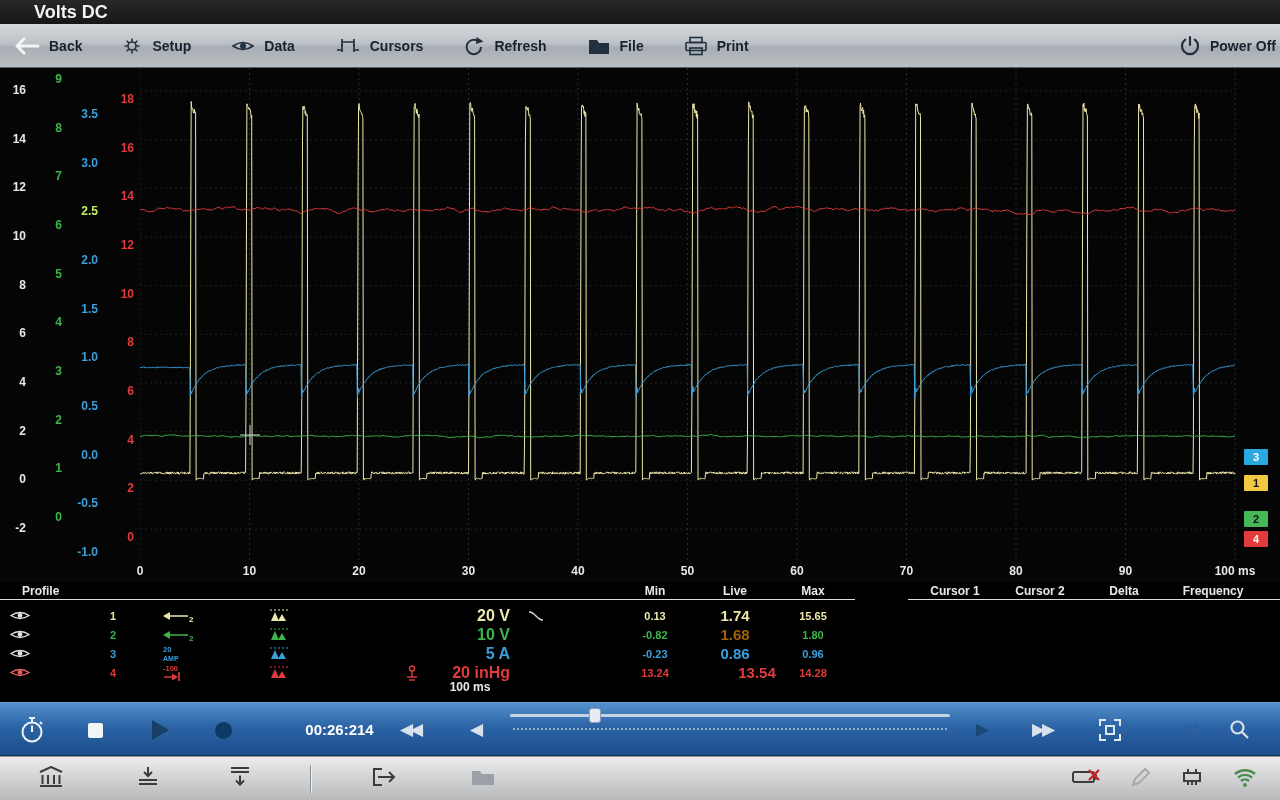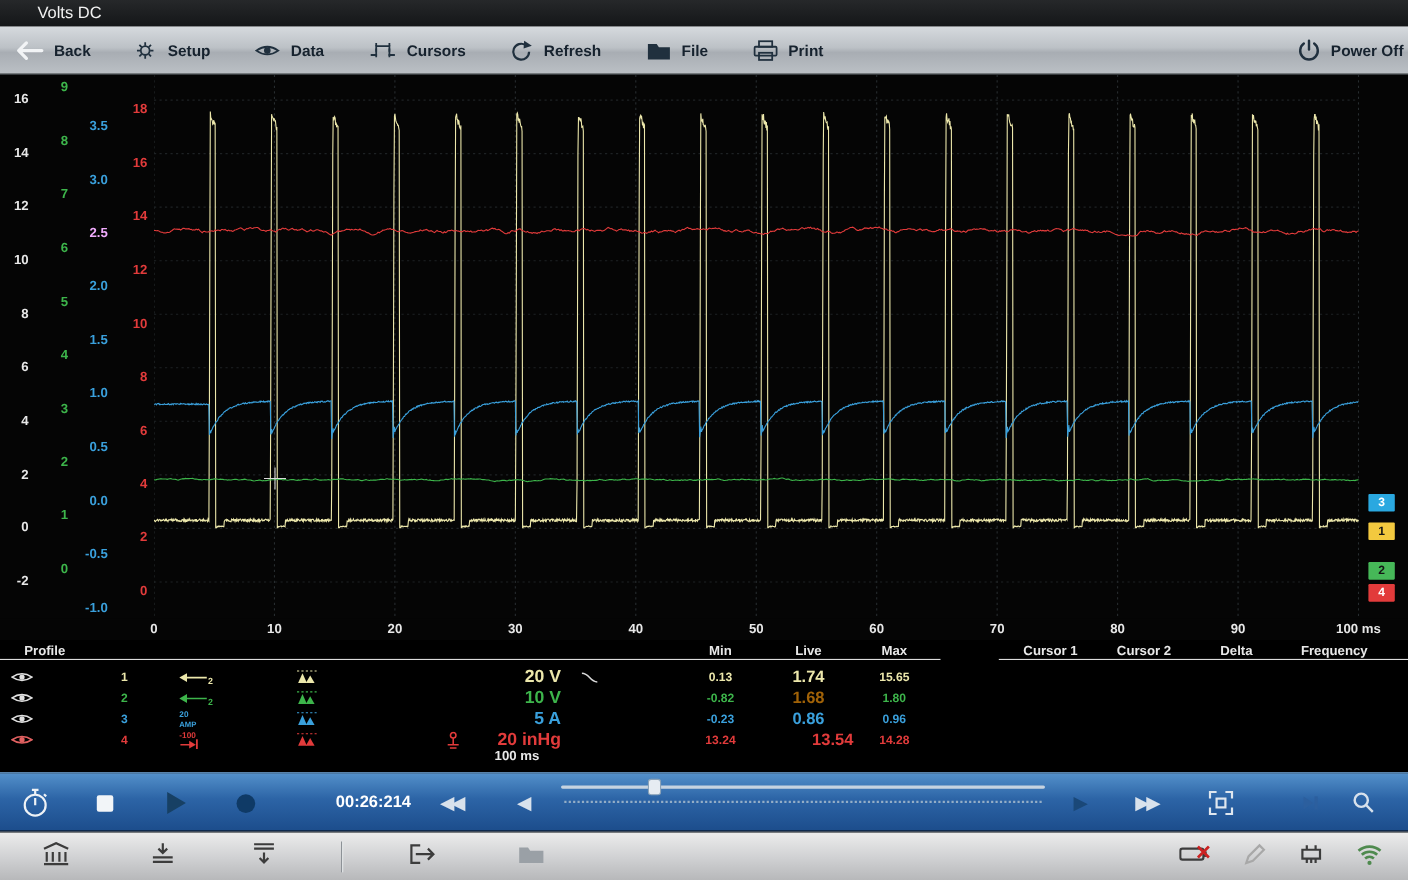--- a/index.html
+++ b/index.html
@@ -3,21 +3,21 @@
 <meta charset="utf-8">
 <style>
   *{margin:0;padding:0;box-sizing:border-box}
   html,body{width:1280px;height:800px;background:#000;overflow:hidden;
     font-family:"Liberation Sans",sans-serif}
   .screen{position:relative;width:1280px;height:800px}
 
   
   .titlebar{position:absolute;top:0;left:0;width:1280px;height:24px;
     background:linear-gradient(#26282a,#141618);color:#f2f2f2;
-    font-size:15px;font-weight:normal;line-height:24px;padding-left:34px}
+    font-size:18px;font-weight:bold;line-height:24px;padding-left:34px}
 
   
   .toolbar{position:absolute;top:24px;left:0;width:1280px;height:44px;
     background:linear-gradient(180deg,#d6dade 0%,#bcc1c6 45%,#a8adb3 55%,#bbc0c5 100%);
     border-bottom:1px solid #565c61;display:flex;align-items:center;
     color:#16222e;font-size:14px;font-weight:bold}
   .tb-item{display:flex;align-items:center;gap:9px;margin-left:40px;cursor:pointer;white-space:nowrap}
   .tb-first{margin-left:14px}
   .tb-right{margin-left:auto;margin-right:4px}
   .tb-ic{display:flex;align-items:center}
@@ -183,21 +183,21 @@
         <span class="axis-label" style="left: 30px; width: 32px; top: 101.34px; color: rgb(61, 181, 75);">7</span>
         <span class="axis-label" style="left: 30px; width: 32px; top: 150.01px; color: rgb(61, 181, 75);">6</span>
         <span class="axis-label" style="left: 30px; width: 32px; top: 198.68px; color: rgb(61, 181, 75);">5</span>
         <span class="axis-label" style="left: 30px; width: 32px; top: 247.35px; color: rgb(61, 181, 75);">4</span>
         <span class="axis-label" style="left: 30px; width: 32px; top: 296.02px; color: rgb(61, 181, 75);">3</span>
         <span class="axis-label" style="left: 30px; width: 32px; top: 344.69px; color: rgb(61, 181, 75);">2</span>
         <span class="axis-label" style="left: 30px; width: 32px; top: 393.36px; color: rgb(61, 181, 75);">1</span>
         <span class="axis-label" style="left: 30px; width: 32px; top: 442.03px; color: rgb(61, 181, 75);">0</span>
         <span class="axis-label" style="left: 66px; width: 32px; top: 39px; color: rgb(58, 160, 220);">3.5</span>
         <span class="axis-label" style="left: 66px; width: 32px; top: 87.67px; color: rgb(58, 160, 220);">3.0</span>
-        <span class="axis-label" style="left: 66px; width: 32px; top: 136.34px; color: #f0abfc;">2.5</span>
+        <span class="axis-label" style="left: 66px; width: 32px; top: 136.34px; color: #bef264;">2.5</span>
         <span class="axis-label" style="left: 66px; width: 32px; top: 185.01px; color: rgb(58, 160, 220);">2.0</span>
         <span class="axis-label" style="left: 66px; width: 32px; top: 233.68px; color: rgb(58, 160, 220);">1.5</span>
         <span class="axis-label" style="left: 66px; width: 32px; top: 282.35px; color: rgb(58, 160, 220);">1.0</span>
         <span class="axis-label" style="left: 66px; width: 32px; top: 331.02px; color: rgb(58, 160, 220);">0.5</span>
         <span class="axis-label" style="left: 66px; width: 32px; top: 379.69px; color: rgb(58, 160, 220);">0.0</span>
         <span class="axis-label" style="left: 66px; width: 32px; top: 428.36px; color: rgb(58, 160, 220);">-0.5</span>
         <span class="axis-label" style="left: 66px; width: 32px; top: 477.03px; color: rgb(58, 160, 220);">-1.0</span>
         <span class="axis-label" style="left: 102px; width: 32px; top: 24px; color: rgb(226, 59, 59);">18</span>
         <span class="axis-label" style="left: 102px; width: 32px; top: 72.67px; color: rgb(226, 59, 59);">16</span>
         <span class="axis-label" style="left: 102px; width: 32px; top: 121.34px; color: rgb(226, 59, 59);">14</span>

